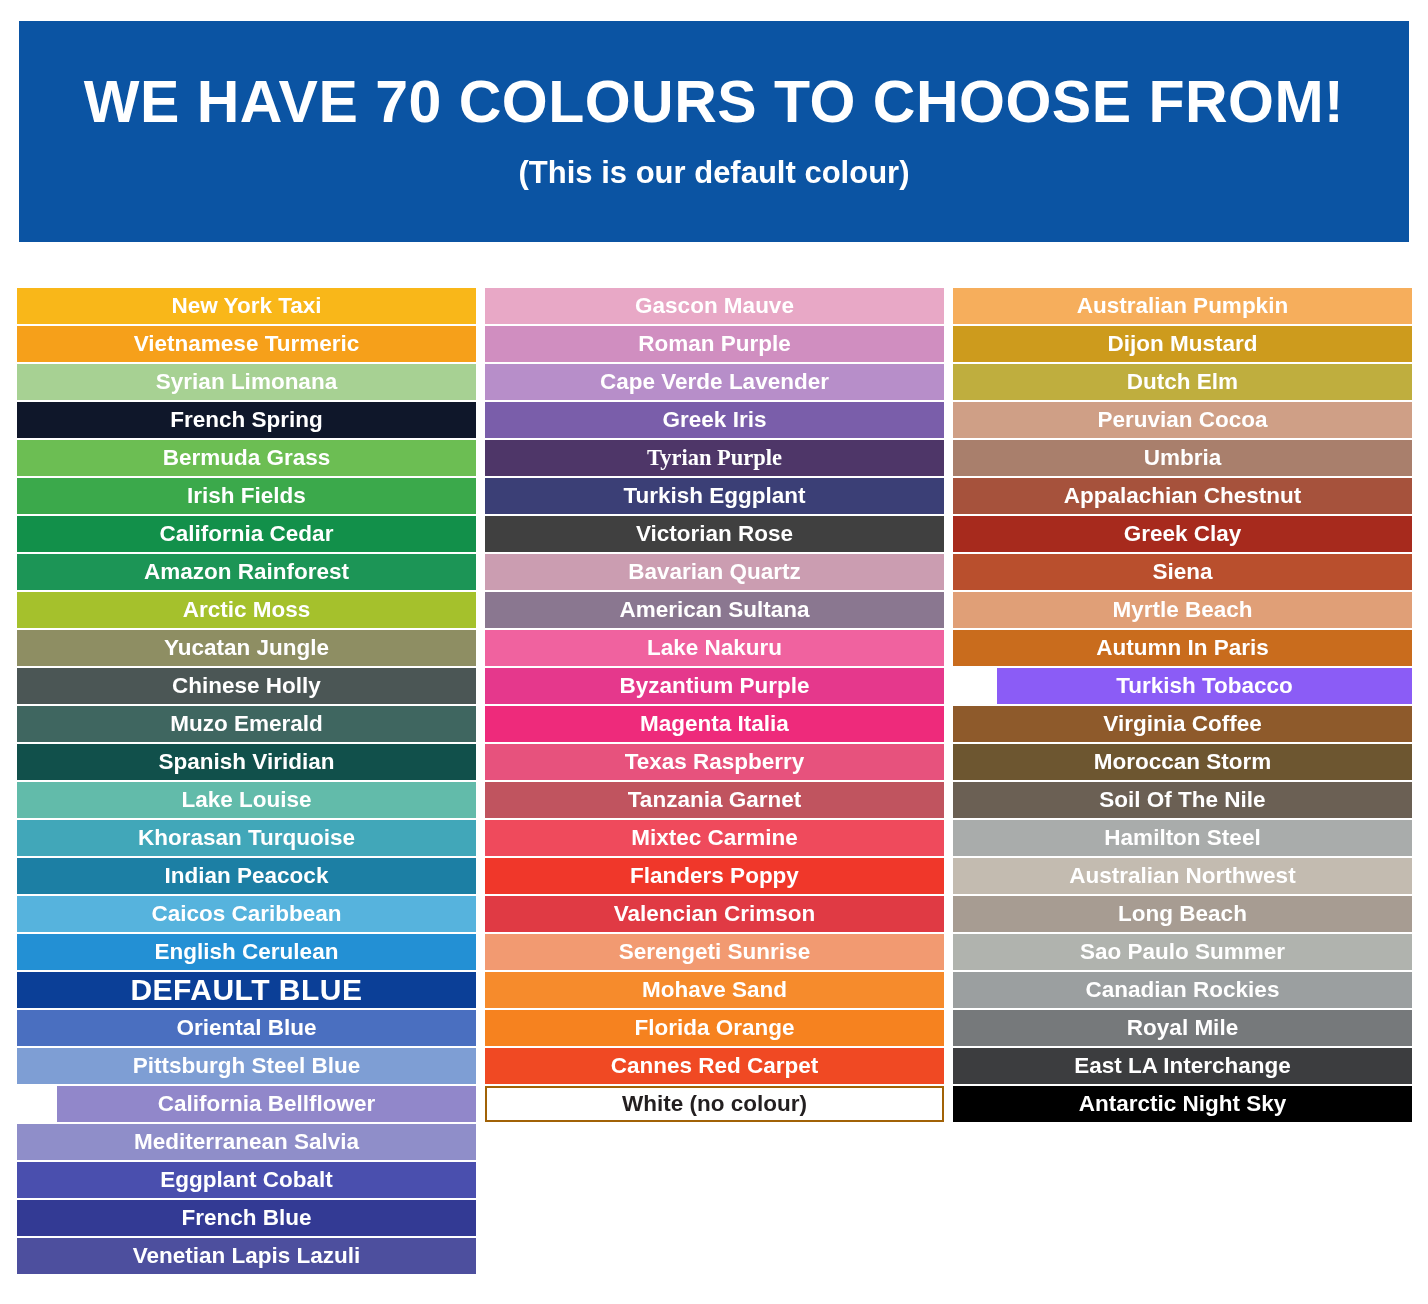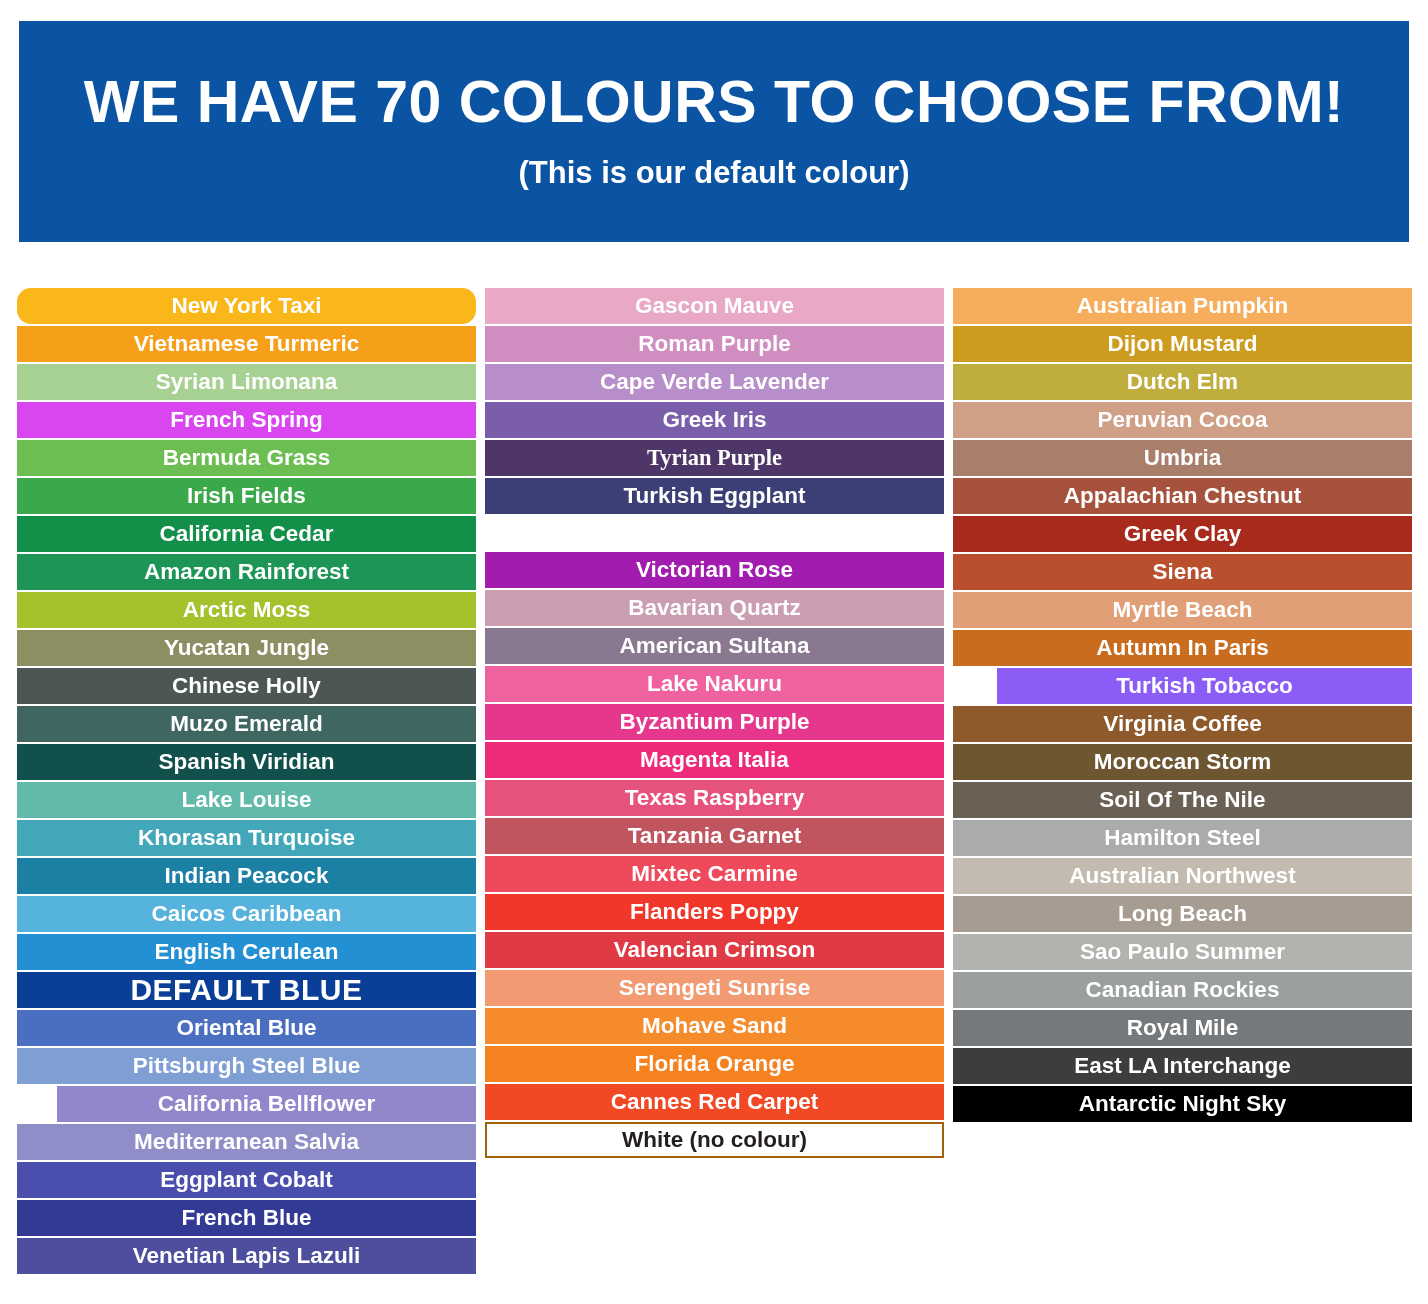--- a/index.html
+++ b/index.html
@@ -92,30 +92,30 @@
 
 <div class="page">
 
   <div class="banner">
     <div class="banner-title">WE HAVE 70 COLOURS TO CHOOSE FROM!</div>
     <div class="banner-sub">(This is our default colour)</div>
   </div>
 
   <div class="grid" id="grid">
       <div class="col">
-        <div class="swatch" style="background: rgb(249, 183, 25); border-radius: 14px;">
+        <div class="swatch" style="background: rgb(249, 183, 25);">
           <span class="swatch-label" style="color: rgb(255, 255, 255);">New York Taxi</span>
         </div>
         <div class="swatch" style="background: rgb(246, 160, 26);">
           <span class="swatch-label" style="color: rgb(255, 255, 255);">Vietnamese Turmeric</span>
         </div>
         <div class="swatch" style="background: rgb(167, 209, 147);">
           <span class="swatch-label" style="color: rgb(255, 255, 255);">Syrian Limonana</span>
         </div>
-        <div class="swatch" style="background: #d946ef;">
+        <div class="swatch" style="background: #0f172a;">
           <span class="swatch-label" style="color: rgb(255, 255, 255);">French Spring</span>
         </div>
         <div class="swatch" style="background: rgb(108, 190, 83);">
           <span class="swatch-label" style="color: rgb(255, 255, 255);">Bermuda Grass</span>
         </div>
         <div class="swatch" style="background: rgb(59, 169, 75);">
           <span class="swatch-label" style="color: rgb(255, 255, 255);">Irish Fields</span>
         </div>
         <div class="swatch" style="background: rgb(18, 144, 74);">
           <span class="swatch-label" style="color: rgb(255, 255, 255);">California Cedar</span>
@@ -190,21 +190,21 @@
         </div>
         <div class="swatch" style="background: rgb(122, 94, 170);">
           <span class="swatch-label" style="color: rgb(255, 255, 255);">Greek Iris</span>
         </div>
         <div class="swatch" style="background: rgb(78, 54, 104); font-family: Liberation Serif, serif;">
           <span class="swatch-label" style="color: rgb(255, 255, 255);">Tyrian Purple</span>
         </div>
         <div class="swatch" style="background: rgb(59, 63, 118);">
           <span class="swatch-label" style="color: rgb(255, 255, 255);">Turkish Eggplant</span>
         </div>
-        <div class="swatch" style="background: #a21caf; margin-top: 36px;">
+        <div class="swatch" style="background: #404040;">
           <span class="swatch-label" style="color: rgb(255, 255, 255);">Victorian Rose</span>
         </div>
         <div class="swatch" style="background: rgb(203, 157, 177);">
           <span class="swatch-label" style="color: rgb(255, 255, 255);">Bavarian Quartz</span>
         </div>
         <div class="swatch" style="background: rgb(138, 119, 144);">
           <span class="swatch-label" style="color: rgb(255, 255, 255);">American Sultana</span>
         </div>
         <div class="swatch" style="background: rgb(240, 98, 159);">
           <span class="swatch-label" style="color: rgb(255, 255, 255);">Lake Nakuru</span>

